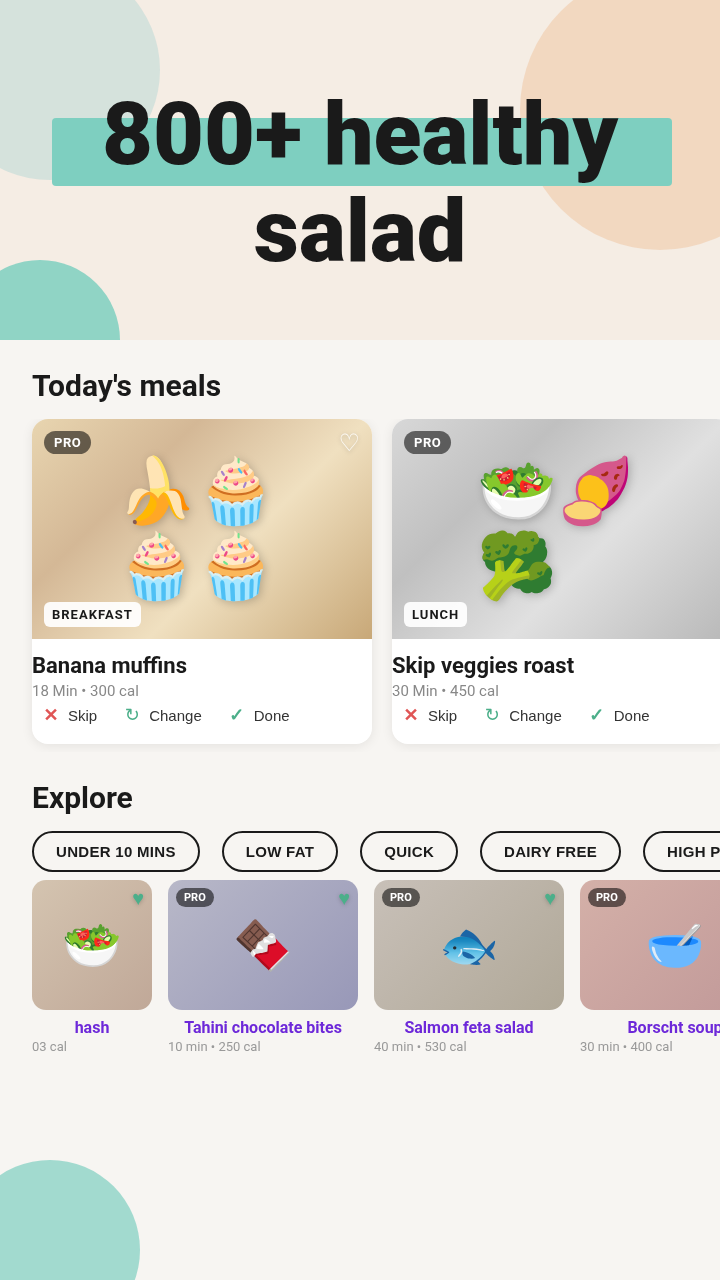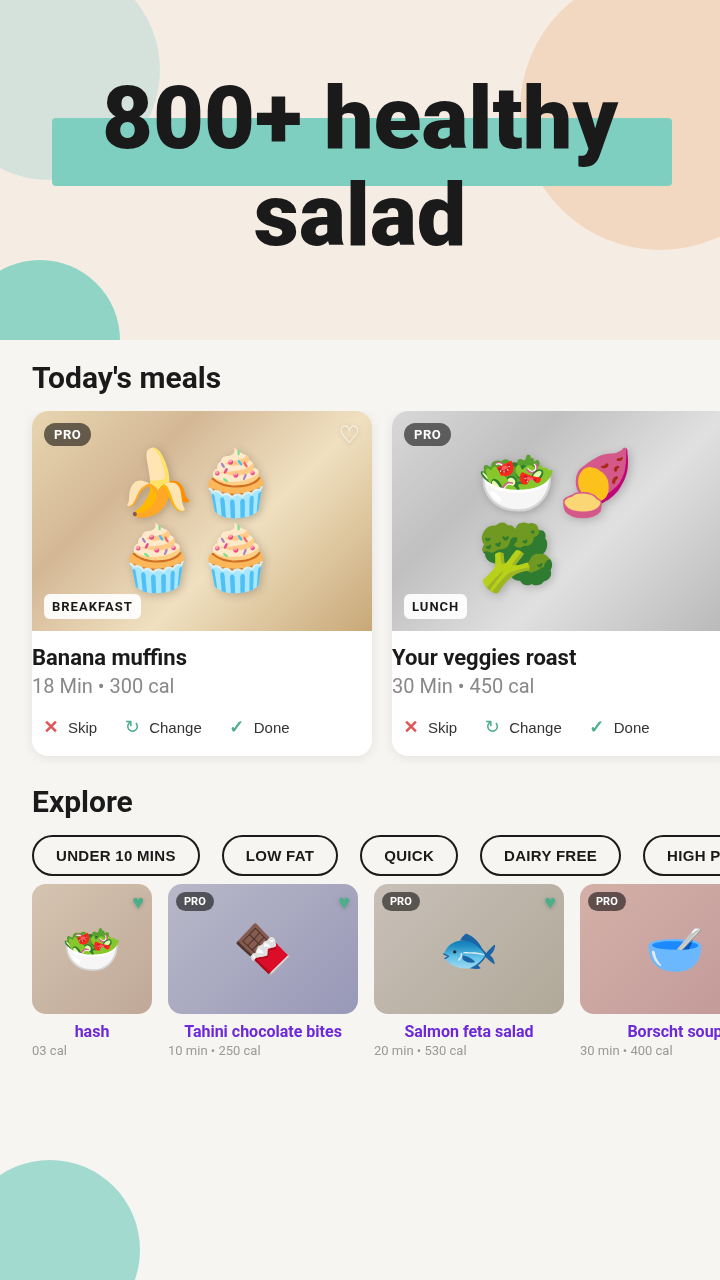--- a/index.html
+++ b/index.html
@@ -46,21 +46,21 @@
       top: 118px;
       left: 52px;
       width: 620px;
       height: 68px;
       background: #7ecfc0;
       border-radius: 4px;
       z-index: 1;
     }
     .hero-title {
       position: absolute;
-      top: 70px;
+      top: 86px;
       left: 0;
       width: 100%;
       text-align: center;
       z-index: 2;
       line-height: 1.15;
     }
     .hero-title h1 {
       font-size: 88px;
       font-weight: 900;
       color: #1a1a1a;
@@ -80,21 +80,21 @@
     
     .content {
       padding: 0 0 40px 0;
       background: #f7f5f2;
     }
 
     .section-title {
       font-size: 30px;
       font-weight: 700;
       color: #1a1a1a;
-      padding: 20px 32px 16px 32px;
+      padding: 28px 32px 16px 32px;
     }
 
     
     .meals-scroll {
       display: flex;
       gap: 20px;
       padding: 0 32px 8px 32px;
       overflow-x: auto;
       scrollbar-width: none;
     }
@@ -190,23 +190,22 @@
     .meal-card-body {
       padding: 14px 16px 14px 0;
     }
     .meal-name {
       font-size: 22px;
       font-weight: 700;
       color: #1a1a1a;
       margin-bottom: 4px;
     }
     .meal-meta {
-      font-size: 20px;
+      font-size: 15px;
       color: #888;
-      margin-bottom: 14px;
     }
     .meal-actions {
       display: flex;
       gap: 8px;
       align-items: center;
     }
     .meal-action-btn {
       display: flex;
       align-items: center;
       gap: 6px;
@@ -381,21 +380,21 @@
       </div>
     </div>
 
     <div class="meal-card">
       <div class="meal-card-img">
         <div class="meal-bg meal-bg-veggies"></div>
         <span class="pro-badge">PRO</span>
         <span class="meal-type-badge">LUNCH</span>
       </div>
       <div class="meal-card-body">
-        <div class="meal-name">Your veggies roast</div>
+        <div class="meal-name">Skip veggies roast</div>
         <div class="meal-meta">30 Min • 450 cal</div>
         <div class="meal-actions">
           <button class="meal-action-btn">
             <span class="action-icon icon-skip">✕</span>
             <span>Skip</span>
           </button>
           <button class="meal-action-btn">
             <span class="action-icon icon-change">↻</span>
             <span>Change</span>
           </button>
@@ -441,21 +440,21 @@
       <div class="fav-meta">10 min • 250 cal</div>
     </div>
 
     <div class="fav-card">
       <div class="fav-card-img">
         <div class="fav-bg fav-bg-salmon">🐟</div>
         <span class="fav-pro-badge">PRO</span>
         <span class="fav-heart" style="color:#4caf8a;">♥</span>
       </div>
       <div class="fav-name">Salmon feta salad</div>
-      <div class="fav-meta">20 min • 530 cal</div>
+      <div class="fav-meta">40 min • 530 cal</div>
     </div>
 
     <div class="fav-card">
       <div class="fav-card-img">
         <div class="fav-bg fav-bg-soup">🥣</div>
         <span class="fav-pro-badge">PRO</span>
       </div>
       <div class="fav-name">Borscht soup</div>
       <div class="fav-meta">30 min • 400 cal</div>
     </div>

